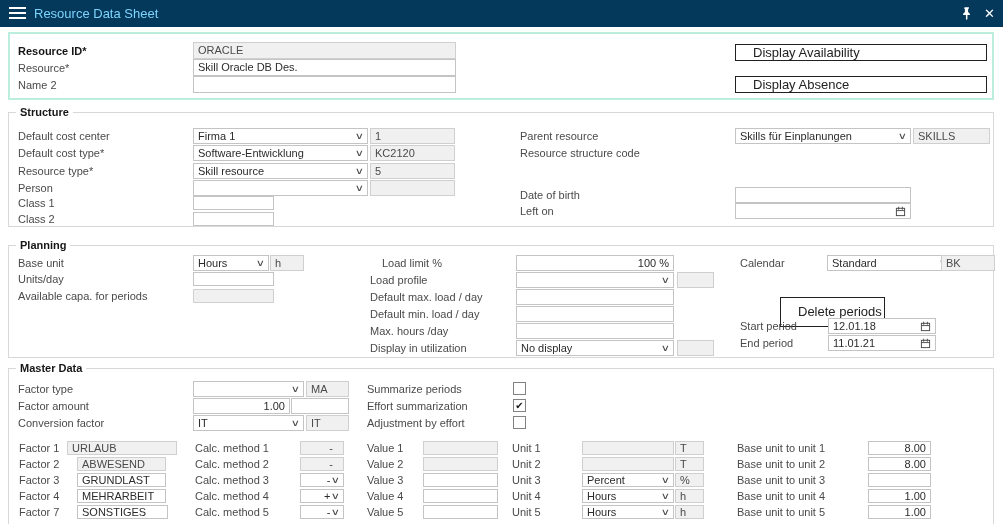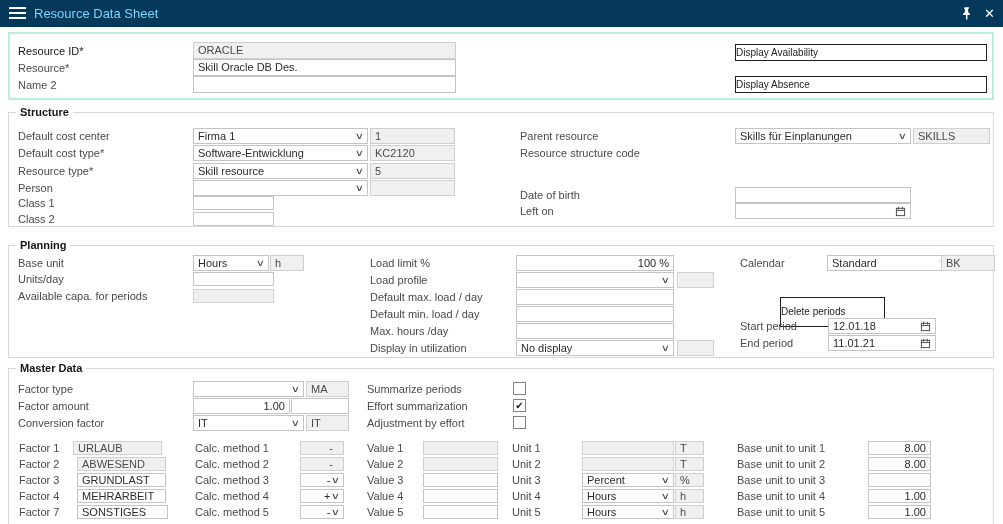--- a/index.html
+++ b/index.html
@@ -7,33 +7,33 @@
          font-family:"Liberation Sans",sans-serif;}
   .titlebar{position:absolute;left:0;top:0;width:1003px;height:27px;background:#04395C}
   .title{position:absolute;left:34px;top:6px;color:#7dd3fc;font-size:13px;white-space:nowrap}
   .burger{position:absolute;left:9px;top:7px;width:17px;height:13px;cursor:pointer}
   .burger i{display:block;height:2px;background:#fff;margin-bottom:3px}
   .winbtn{position:absolute;top:5px;color:#fff;font-size:13px;line-height:17px;cursor:pointer}
   .panel{position:absolute;left:8px;top:32px;width:986px;height:68px;border:2px solid #BCEEDF;box-sizing:border-box}
   .fs{position:absolute;border:1px solid #D8D8D8;box-sizing:border-box}
   .leg{position:absolute;background:#fff;padding:0 4px;font-size:11px;font-weight:bold;color:#161616;line-height:13px;white-space:nowrap}
   .lbl{position:absolute;font-size:11px;color:#4A4A4A;line-height:13px;white-space:nowrap}
-  .lbl.b{font-weight:normal;color:#161616}
+  .lbl.b{font-weight:bold;color:#161616}
   .fld{position:absolute;box-sizing:border-box;height:16px;border:1px solid #C4C4C4;background:#fff;
        font-size:11px;color:#2B2B2B;line-height:14px;padding:0 4px;white-space:nowrap;overflow:hidden}
   .h17{height:17px;line-height:15px}
   .h14{height:14px;line-height:12px}
   .ro{background:#F0F0F0;border-color:#CFCFCF;color:#4A4A4A}
   .dd{display:flex;align-items:center}
   .dd .v{flex:1;overflow:hidden;white-space:nowrap}
   .chev{font-size:9px;color:#4A4A4A;margin-left:2px;transform:scaleX(1.4);flex:0 0 auto}
   .num{text-align:right}
   .dd.num .v{text-align:right}
-  .btn{position:absolute;box-sizing:border-box;border:1px solid #202020;background:#fff;font-size:10px;
-       color:#222;line-height:14px;padding:1px 0;text-align:left;cursor:pointer;white-space:nowrap}
+  .btn{position:absolute;box-sizing:border-box;border:1px solid #202020;background:#fff;font-size:13px;
+       color:#222;line-height:14px;padding:1px 17px;text-align:left;cursor:pointer;white-space:nowrap}
   .cb{position:absolute;width:13px;height:13px;box-sizing:border-box;border:1px solid #828282;background:#fff;
       font-size:10px;line-height:11px;text-align:center;color:#1a1a1a;cursor:pointer}
   svg.cal{flex:0 0 auto;margin-left:3px}
 </style>
 </head>
 <body>
 
 <div class="stage">
 
   <div class="titlebar">
@@ -127,21 +127,21 @@
     <span class="chev">∨</span>
   </div>
   <div class="fld ro" style="left:270px;top:255px;width:34px">h</div>
 
   <span class="lbl" style="left:18px;top:273px">Units/day</span>
   <div class="fld h14" style="left:193px;top:272px;width:81px"></div>
 
   <span class="lbl" style="left:18px;top:290px">Available capa. for periods</span>
   <div class="fld ro h14" style="left:193px;top:289px;width:81px"></div>
 
-  <span class="lbl" style="left:370px;top:257px">Load limit %</span>
+  <span class="lbl" style="left:382px;top:257px">Load limit %</span>
   <div class="fld num" style="left:516px;top:255px;width:158px">100 %</div>
 
   <span class="lbl" style="left:370px;top:274px">Load profile</span>
   <div class="fld dd" style="left:516px;top:272px;width:158px">
     <span class="v"></span>
     <span class="chev">∨</span>
   </div>
   <div class="fld ro" style="left:677px;top:272px;width:37px"></div>
 
   <span class="lbl" style="left:370px;top:291px">Default max. load / day</span>
@@ -209,21 +209,21 @@
   <div class="fld ro" style="left:306px;top:415px;width:43px">IT</div>
 
   <span class="lbl" style="left:367px;top:383px">Summarize periods</span>
   <div class="cb" style="left:513px;top:382px"></div>
   <span class="lbl" style="left:367px;top:400px">Effort summarization</span>
   <div class="cb" style="left:513px;top:399px">✔</div>
   <span class="lbl" style="left:367px;top:417px">Adjustment by effort</span>
   <div class="cb" style="left:513px;top:416px"></div>
 
   <span class="lbl" style="left:19px;top:442px">Factor 1</span>
-  <div class="fld ro h14" style="left:73px;top:441px;width:89px">URLAUB</div>
+  <div class="fld ro h14" style="left:67px;top:441px;width:110px">URLAUB</div>
   <span class="lbl" style="left:195px;top:442px">Calc. method 1</span>
   <div class="fld ro h14 num" style="left:300px;top:441px;width:44px;padding-right:10px">-</div>
   <span class="lbl" style="left:367px;top:442px">Value 1</span>
   <div class="fld ro h14" style="left:423px;top:441px;width:75px"></div>
   <span class="lbl" style="left:512px;top:442px">Unit 1</span>
   <div class="fld ro h14" style="left:582px;top:441px;width:92px"></div>
   <div class="fld ro h14" style="left:675px;top:441px;width:29px">T</div>
   <span class="lbl" style="left:737px;top:442px">Base unit to unit 1</span>
   <div class="fld h14 num" style="left:868px;top:441px;width:63px">8.00</div>
 

